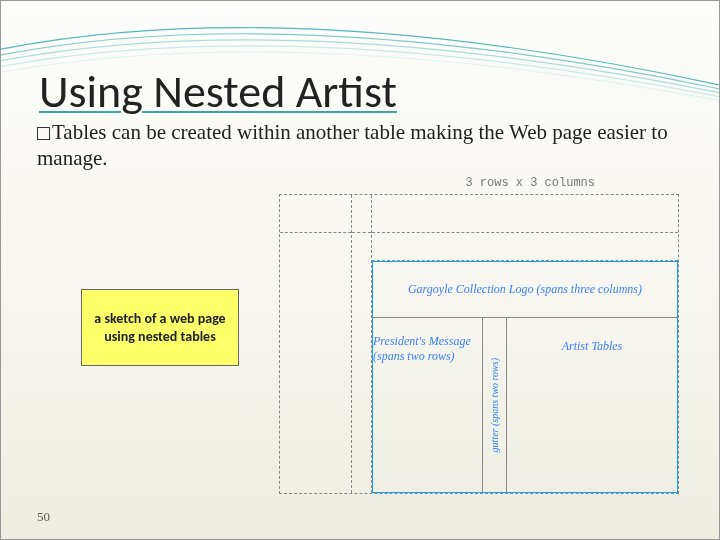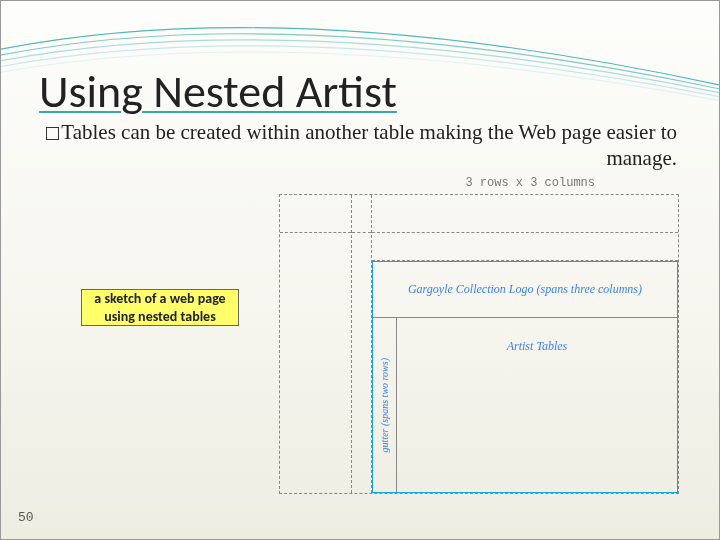--- a/index.html
+++ b/index.html
@@ -29,47 +29,46 @@
     text-decoration-thickness: 2px;
     text-underline-offset: 4px;
   }
   .bullet {
     position: absolute;
     top: 118px; left: 36px;
     width: 640px;
     font-size: 21px;
     color: #222;
     line-height: 1.25;
-    text-align: right;
   }
   .bullet .sq {
     display: inline-block;
     width: 13px; height: 13px;
     border: 1.5px solid #333;
     margin-right: 2px;
     vertical-align: -1px;
   }
   .callout {
     position: absolute;
     top: 288px; left: 80px;
     width: 158px;
     background: #ffff6a;
     border: 1px solid #666;
-    padding: 0 8px;
+    padding: 20px 8px;
     text-align: center;
     font-family: Calibri, Arial, sans-serif;
     font-size: 14px;
     font-weight: 700;
     color: #222;
     line-height: 1.25;
   }
   .page-num {
     position: absolute;
-    bottom: 14px; left: 17px;
-    font-family: Liberation Mono, monospace;
+    bottom: 14px; left: 36px;
+    font-family: Liberation Serif, serif;
     font-size: 13px;
     color: #5a5a50;
   }
   .sketch {
     position: absolute;
     top: 175px; left: 278px;
     width: 400px;
   }
   .sketch-caption {
     font-family: Liberation Mono, monospace;
@@ -175,20 +174,21 @@
     <div class="col-b">
       <div class="row-top"></div>
     </div>
     <div class="col-c">
       <div class="row-top"></div>
       <div class="row-mid"></div>
       <div class="row-rest">
         <div class="inner-table">
           <div class="inner-header">Gargoyle Collection Logo (spans three columns)</div>
           <div class="inner-body">
+            <div class="cell-pres">President's Message (spans two rows)</div>
             <div class="cell-gutter">
               <span class="gutter-text">gutter (spans two rows)</span>
             </div>
             <div class="cell-right">
               <div class="cell-artist">Artist Tables</div>
             </div>
           </div>
         </div>
       </div>
     </div>

